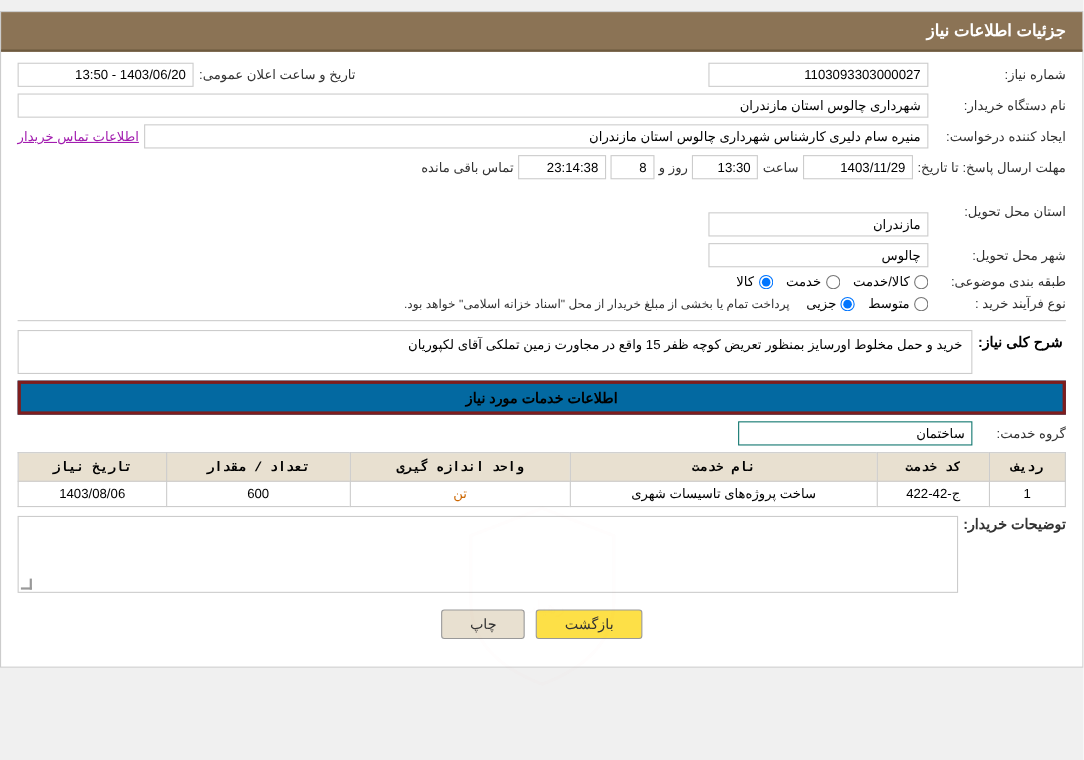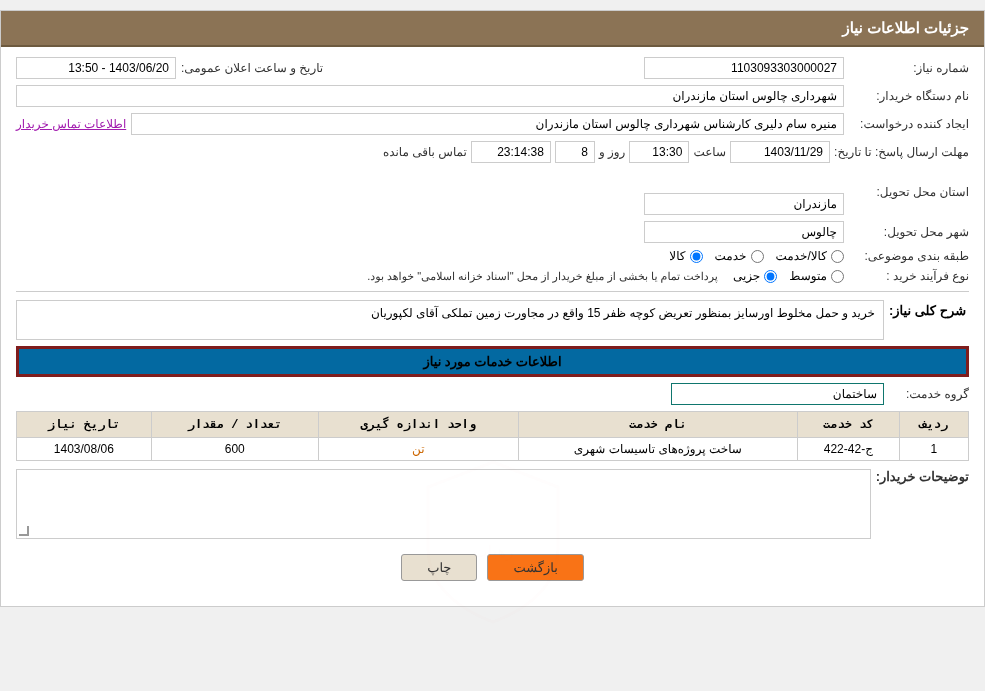--- a/index.html
+++ b/index.html
@@ -199,21 +199,21 @@
       margin-bottom: 15px;
     }
     .btn {
       padding: 5px 25px;
       font-size: 13px;
       cursor: pointer;
       border: 1px solid #999;
       border-radius: 3px;
     }
     .btn-back {
-      background: #f97316;
+      background: #fde047;
       color: #333;
     }
     .btn-print {
       background: #e8e0d0;
       color: #333;
     }
     .watermark {
       position: fixed;
       bottom: 50px;
       left: 50%;

